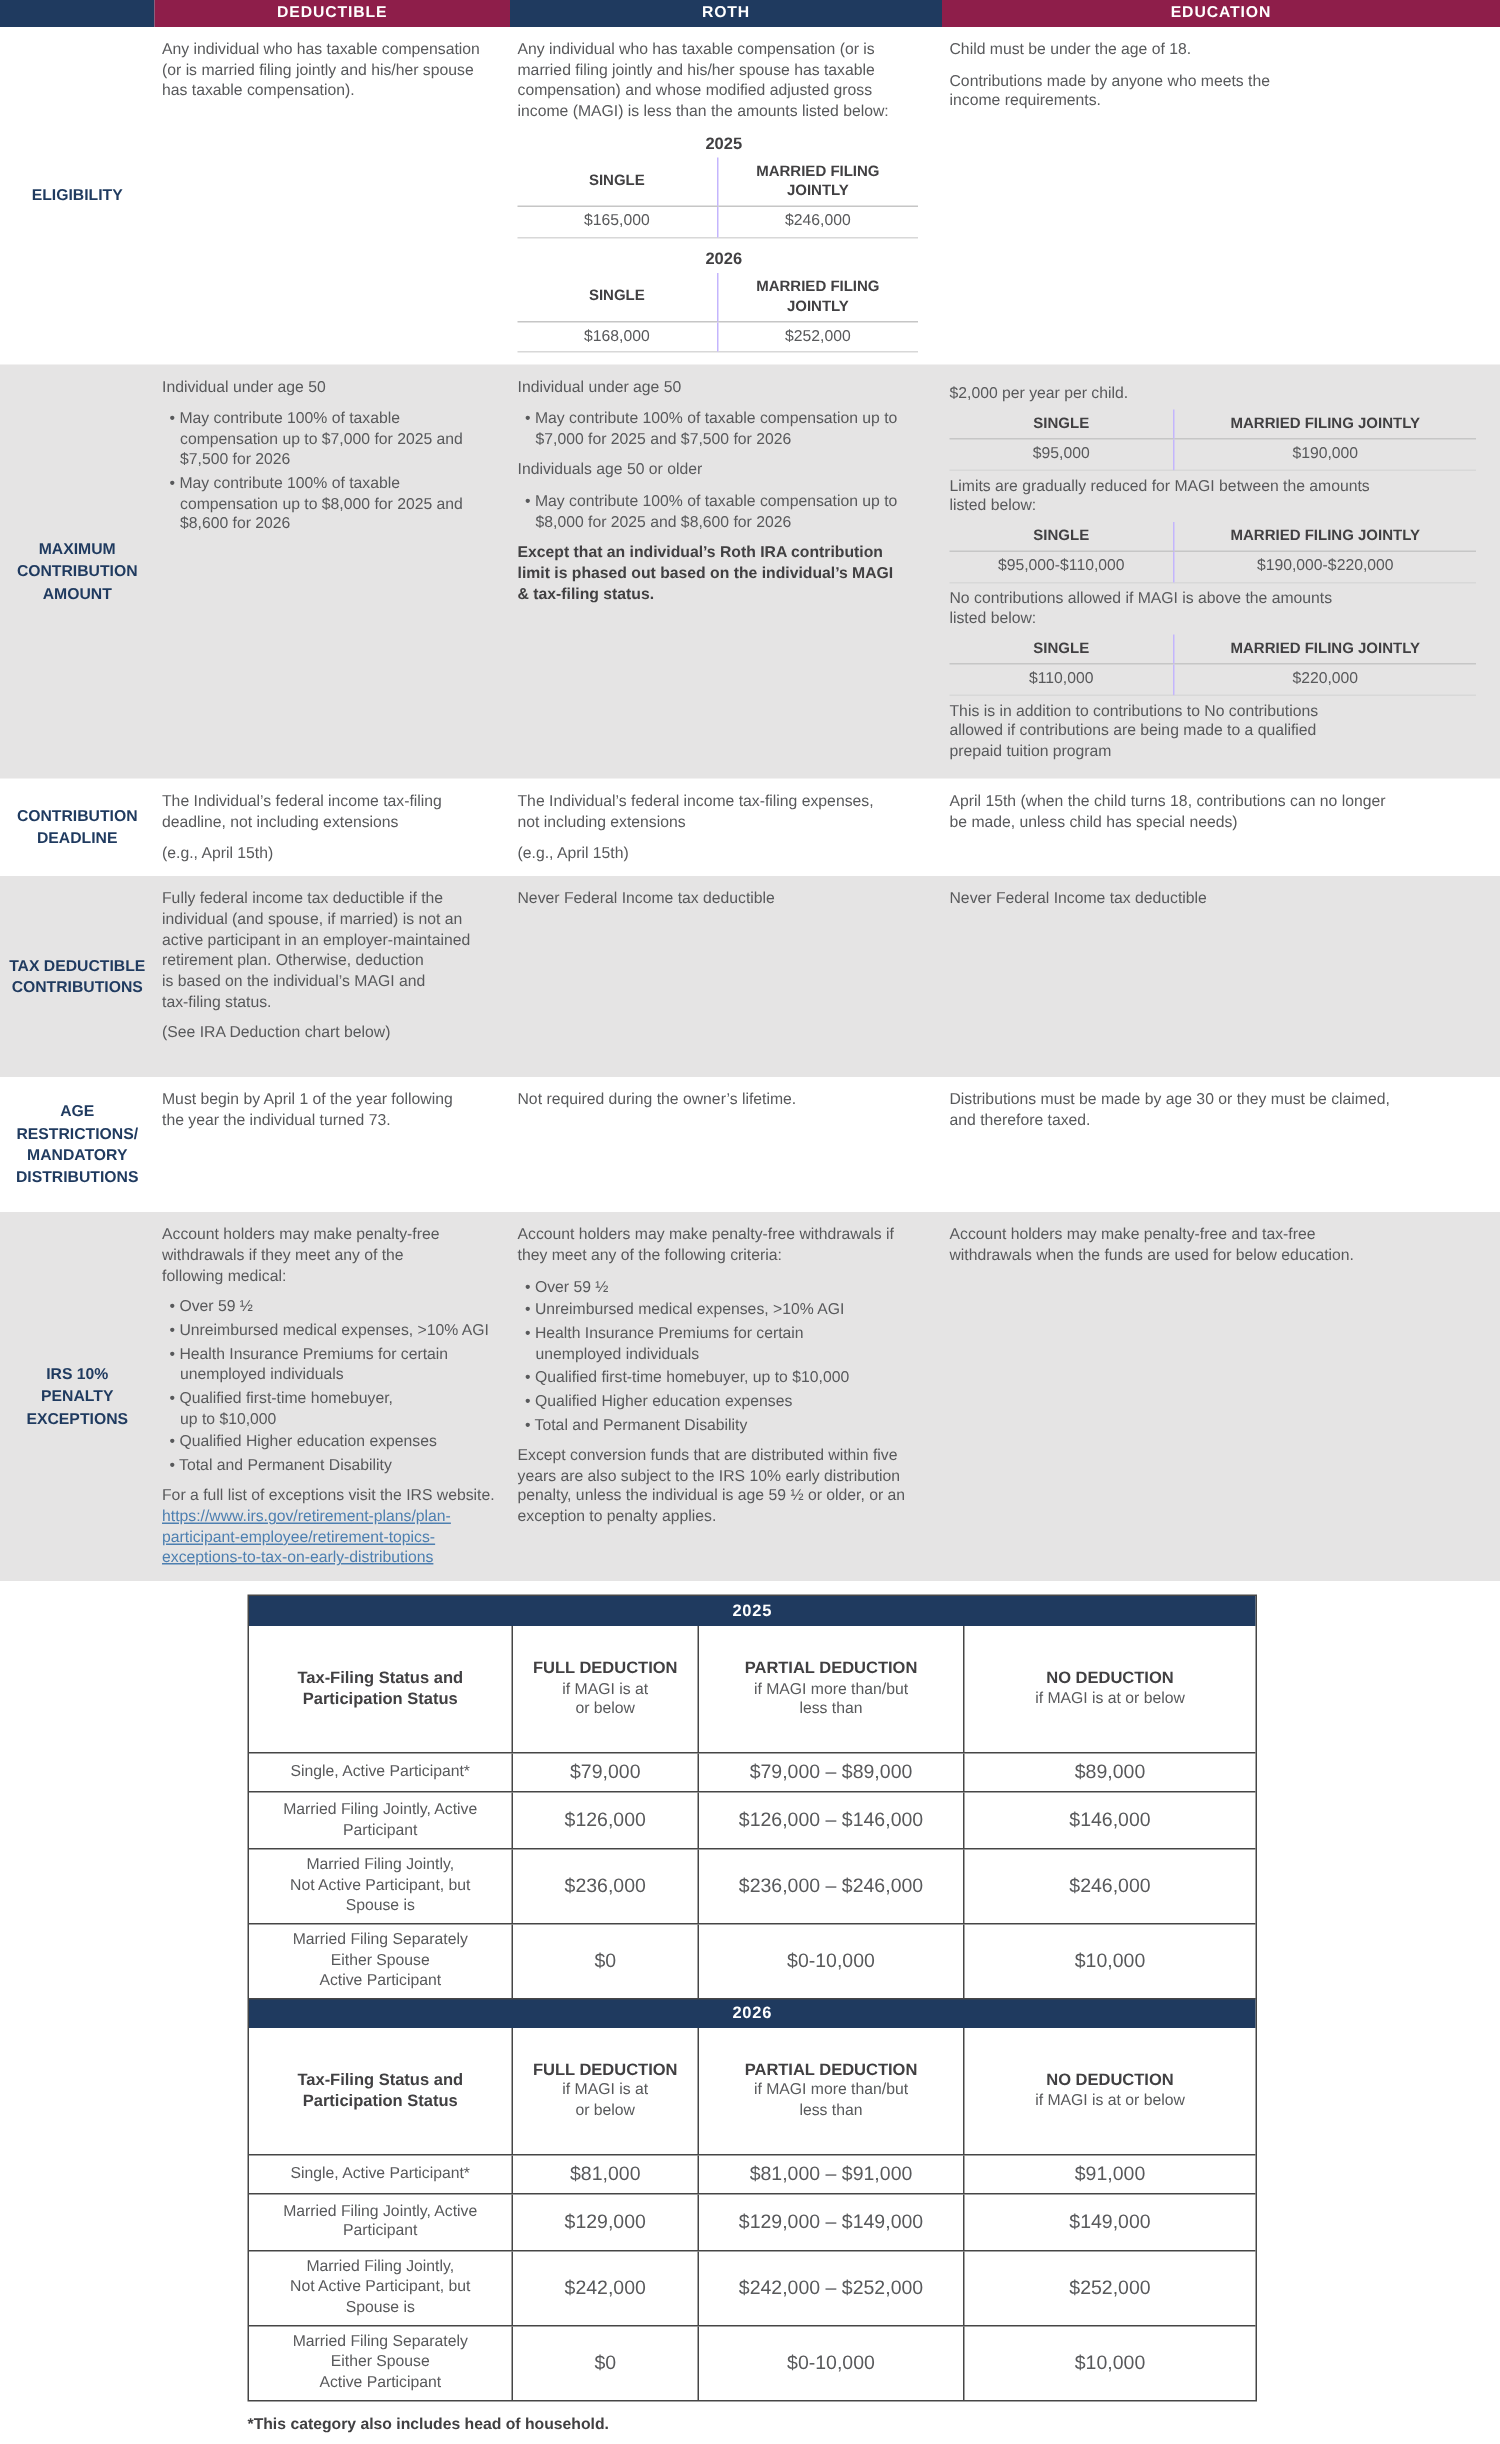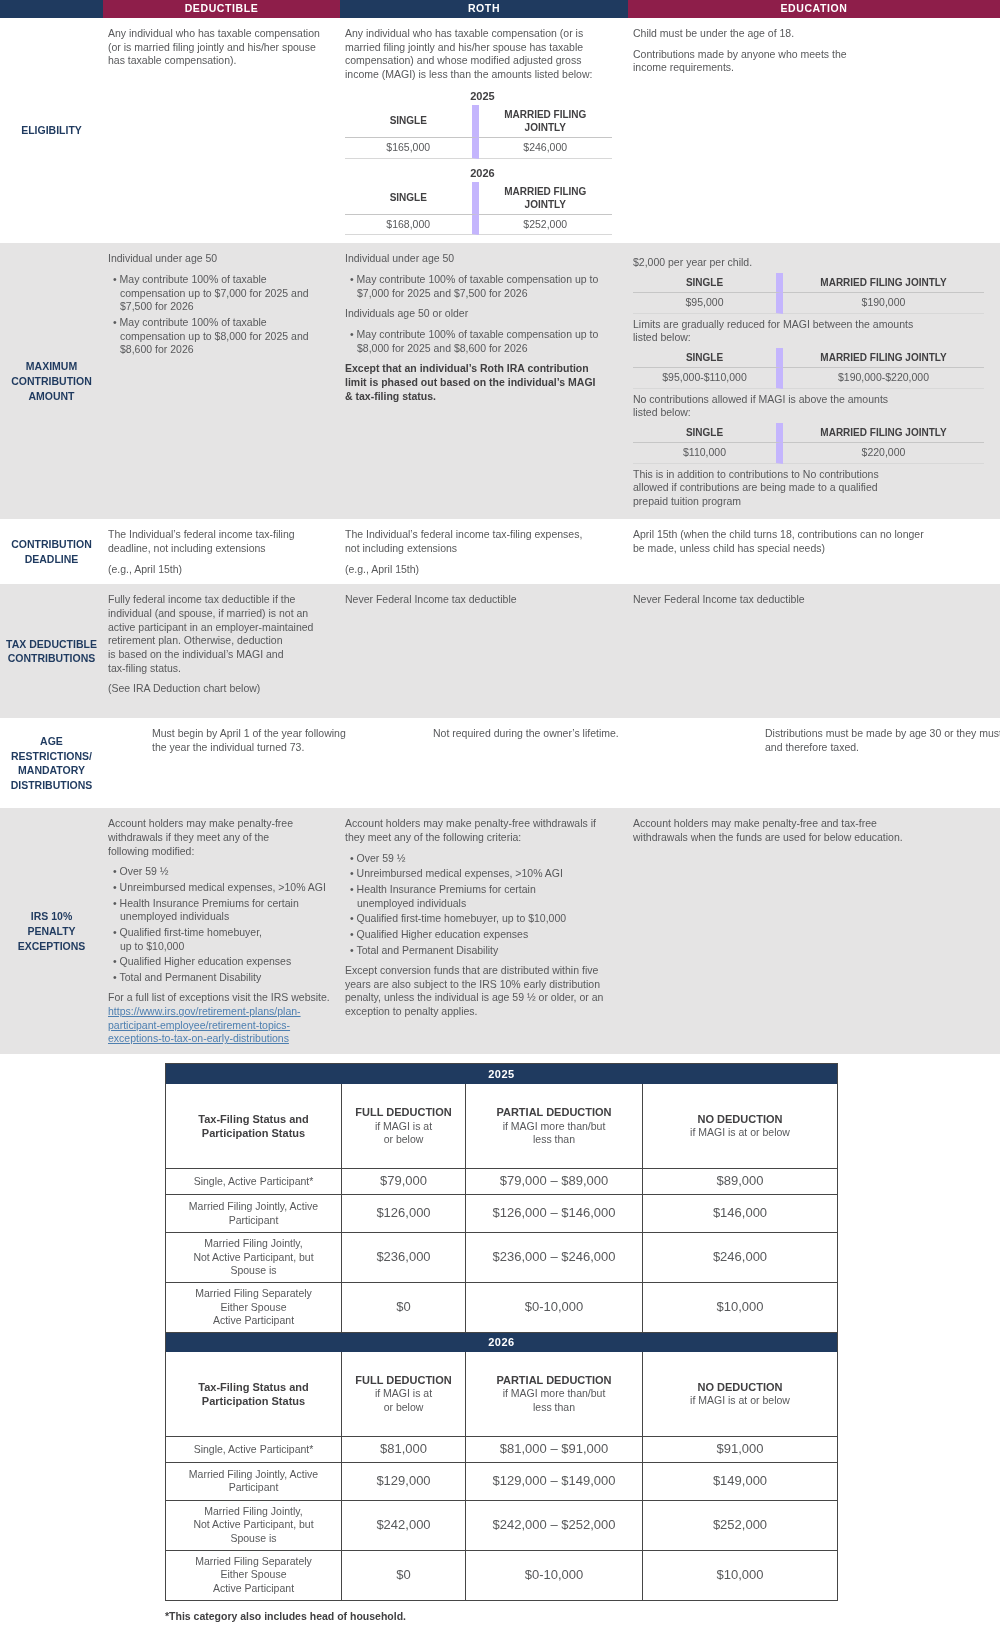--- a/index.html
+++ b/index.html
@@ -35,32 +35,32 @@
   .p:last-child { margin-bottom: 0; }
   .bold-note { font-weight: bold; color: #414042; }
   .bullet { white-space: pre-line; padding-left: 12px; text-indent: -7px; margin: 2px 0; }
   .bullet::before { content: "• "; }
   .bullets { margin: 6px 0 7px 0; }
 
   .row-eligibility { min-height: 214px; }
   .row-max { min-height: 249px; }
   .row-deadline { min-height: 57px; }
   .row-taxded { min-height: 134px; }
-  .row-age { min-height: 90px; gap: 44px; }
+  .row-age { min-height: 90px; }
   .row-irs { min-height: 208px; }
 
   
   .rmini-year { text-align: center; font-weight: bold; color: #414042; font-size: 11px; margin: 7px 0 2px; }
   .mini-grid { display: grid; grid-template-columns: 1fr 1fr; margin-right: 8px; }
   .emini-grid { display: grid; grid-template-columns: 150px 1fr; margin: 2px 12px 4px 0; }
   .hc { font-weight: bold; color: #414042; text-align: center; padding: 3px 2px;
         border-bottom: 1px solid #c6c6c6; white-space: pre-line;
         display: flex; align-items: center; justify-content: center; font-size: 10px; }
   .vc { text-align: center; padding: 3px 2px; border-bottom: 1px solid #d8d8d8; color: #58595b; }
-  .vr { border-right: 7px solid #c4b5fd; }
+  .vr { border-right: 1px solid #c4b5fd; }
   .note { white-space: pre-line; margin: 4px 0 3px; }
   .link { color: #4d7fb0; text-decoration: underline; overflow-wrap: anywhere; display: inline-block; }
 
   
   .dwrap { position: absolute; left: 165px; top: 1063px; width: 673px; }
   .dtable { border: 1px solid #464646; }
   .dband { height: 20px; background: #1f3a5f; color: #fff; display: flex; align-items: center;
            justify-content: center; font-weight: bold; font-size: 11px; letter-spacing: .5px; }
   .dband.mid { border-top: 1px solid #464646; }
   .dhead, .drow { display: grid; grid-template-columns: 175px 124px 177px 195px; border-top: 1px solid #464646; }
@@ -239,21 +239,21 @@
     </div>
   </div>
 
   <div class="cmp-row row-irs bg-gray">
     <div class="label-cell">IRS 10%
 PENALTY
 EXCEPTIONS</div>
     <div class="cell">
       <div class="p">Account holders may make penalty-free
 withdrawals if they meet any of the
-following modified:</div>
+following medical:</div>
       <div class="bullets">
         <div class="bullet">Over 59 ½</div>
         <div class="bullet">Unreimbursed medical expenses, &gt;10% AGI</div>
         <div class="bullet">Health Insurance Premiums for certain
 unemployed individuals</div>
         <div class="bullet">Qualified first-time homebuyer,
 up to $10,000</div>
         <div class="bullet">Qualified Higher education expenses</div>
         <div class="bullet">Total and Permanent Disability</div>
       </div>

